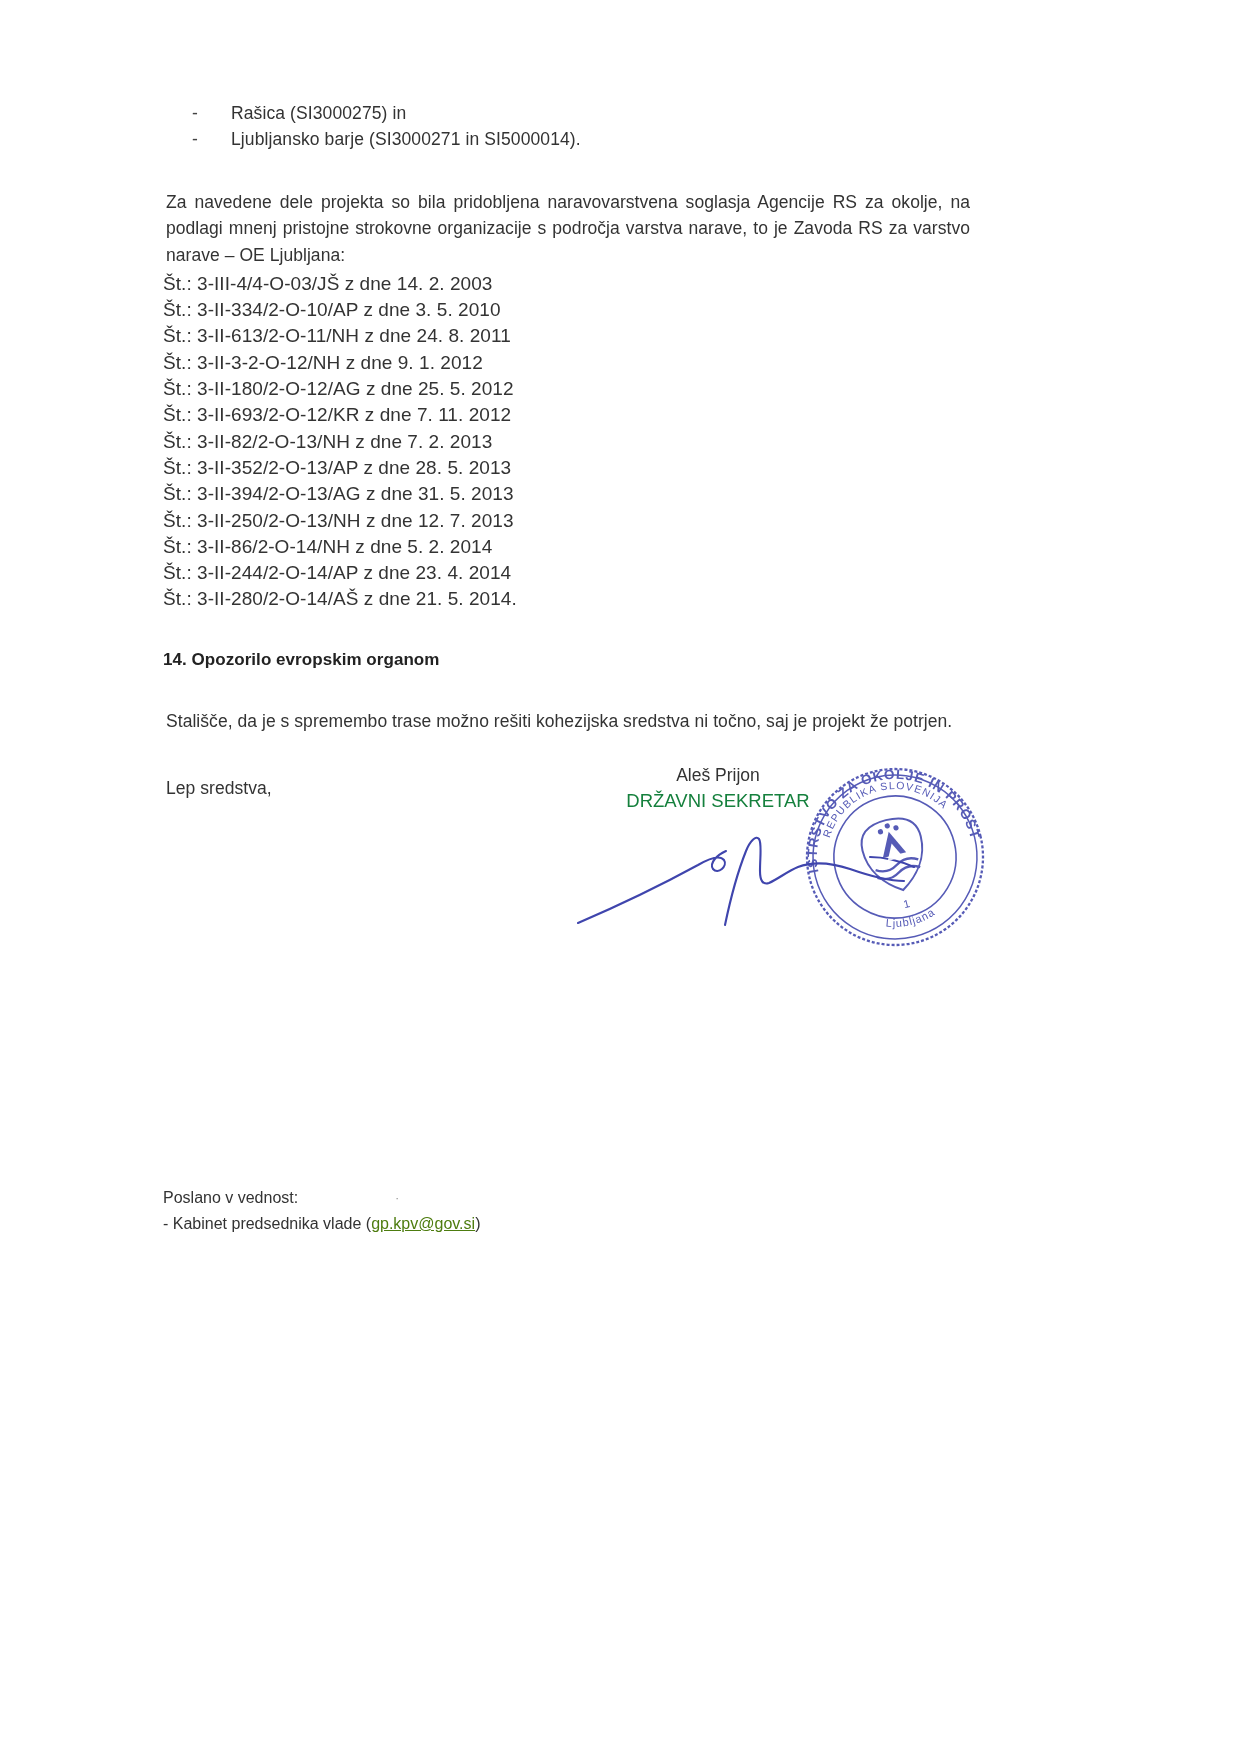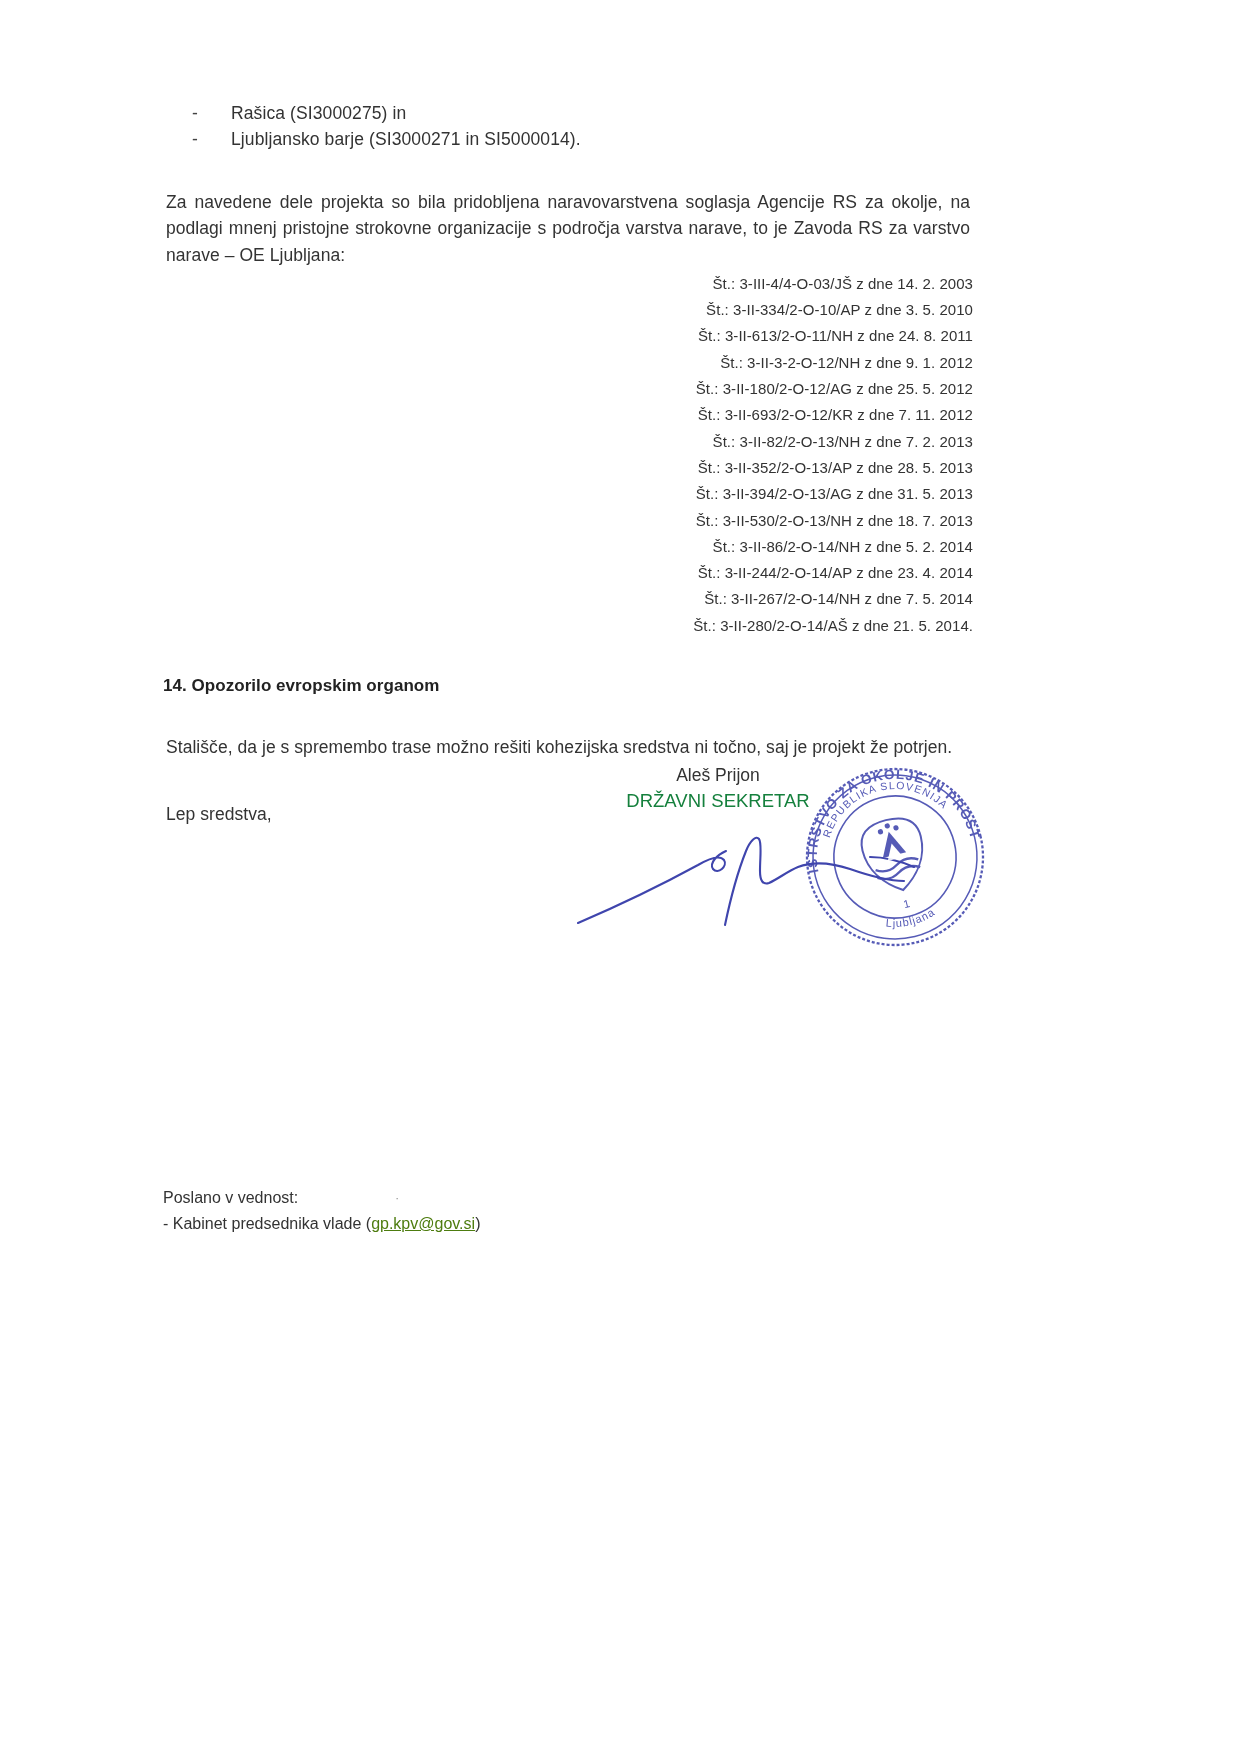--- a/index.html
+++ b/index.html
@@ -56,26 +56,25 @@
   }
   .para-intro {
     margin-top: 37px;
   }
   .ref-list {
     margin: 0;
     padding: 0;
     list-style: none;
   }
   .ref-list li {
-    font-size: 15px;
+    font-size: 19px;
     line-height: 26.3px;
     color: #333;
     white-space: nowrap;
     letter-spacing: 0.05px;
-    text-align: right;
   }
   .section-heading {
     font-size: 17px;
     font-weight: bold;
     color: #222;
     margin: 0;
     padding-top: 37px;
     letter-spacing: 0.05px;
   }
   .para-statement {
@@ -166,24 +165,23 @@
     <ul class="ref-list">
       <li>Št.: 3-III-4/4-O-03/JŠ z dne 14. 2. 2003</li>
       <li>Št.: 3-II-334/2-O-10/AP z dne 3. 5. 2010</li>
       <li>Št.: 3-II-613/2-O-11/NH z dne 24. 8. 2011</li>
       <li>Št.: 3-II-3-2-O-12/NH z dne 9. 1. 2012</li>
       <li>Št.: 3-II-180/2-O-12/AG z dne 25. 5. 2012</li>
       <li>Št.: 3-II-693/2-O-12/KR z dne 7. 11. 2012</li>
       <li>Št.: 3-II-82/2-O-13/NH z dne 7. 2. 2013</li>
       <li>Št.: 3-II-352/2-O-13/AP z dne 28. 5. 2013</li>
       <li>Št.: 3-II-394/2-O-13/AG z dne 31. 5. 2013</li>
-      <li>Št.: 3-II-530/2-O-13/NH z dne 18. 7. 2013</li>
+      <li>Št.: 3-II-250/2-O-13/NH z dne 12. 7. 2013</li>
       <li>Št.: 3-II-86/2-O-14/NH z dne 5. 2. 2014</li>
       <li>Št.: 3-II-244/2-O-14/AP z dne 23. 4. 2014</li>
-      <li>Št.: 3-II-267/2-O-14/NH z dne 7. 5. 2014</li>
       <li>Št.: 3-II-280/2-O-14/AŠ z dne 21. 5. 2014.</li>
     </ul>
 
     <h2 class="section-heading">14. Opozorilo evropskim organom</h2>
 
     <p class="para para-statement">Stališče, da je s spremembo trase možno rešiti kohezijska sredstva ni točno, saj je projekt že potrjen.</p>
 
     <p class="para para-closing">Lep sredstva,</p>
 
   </div>

